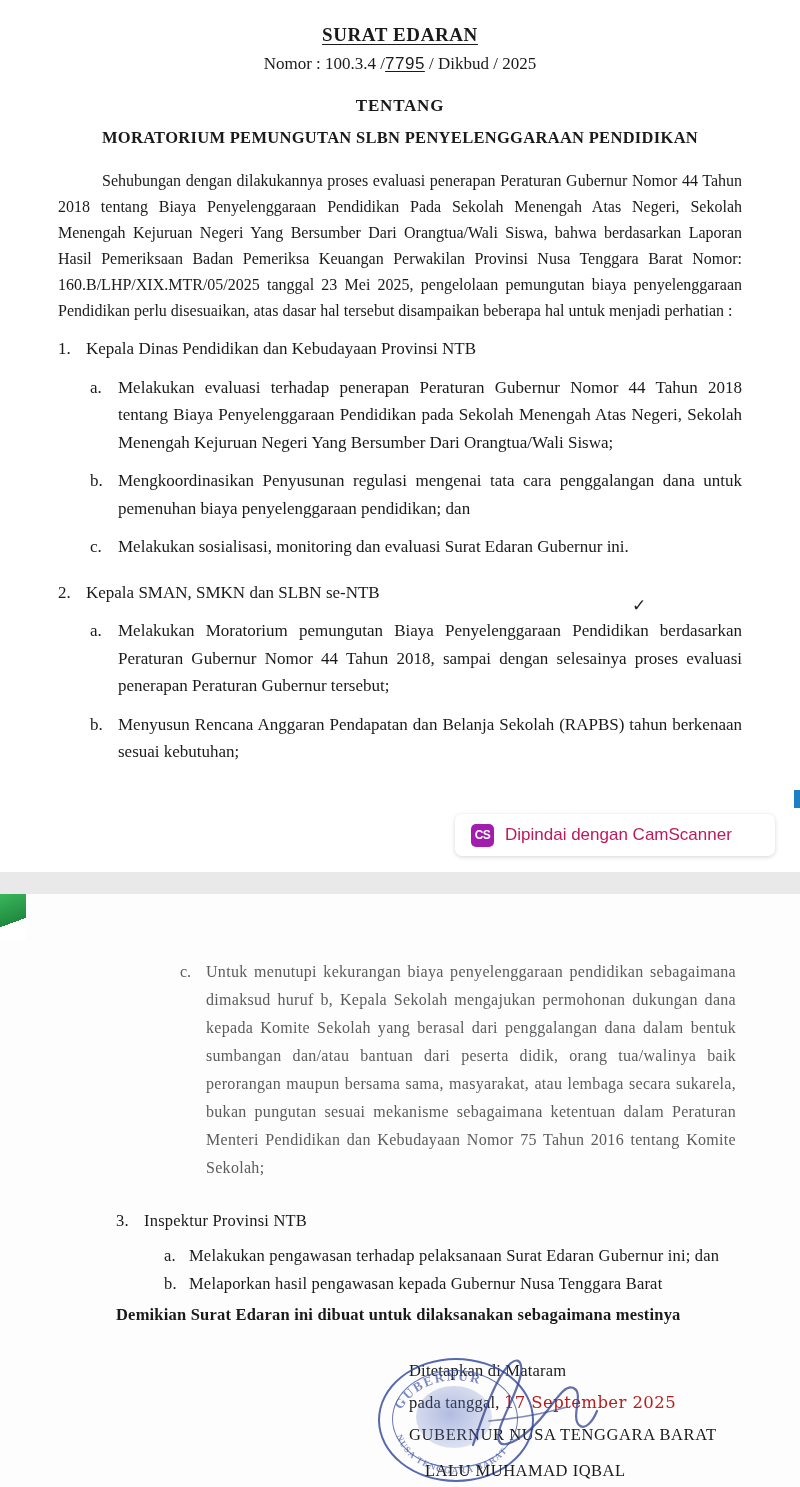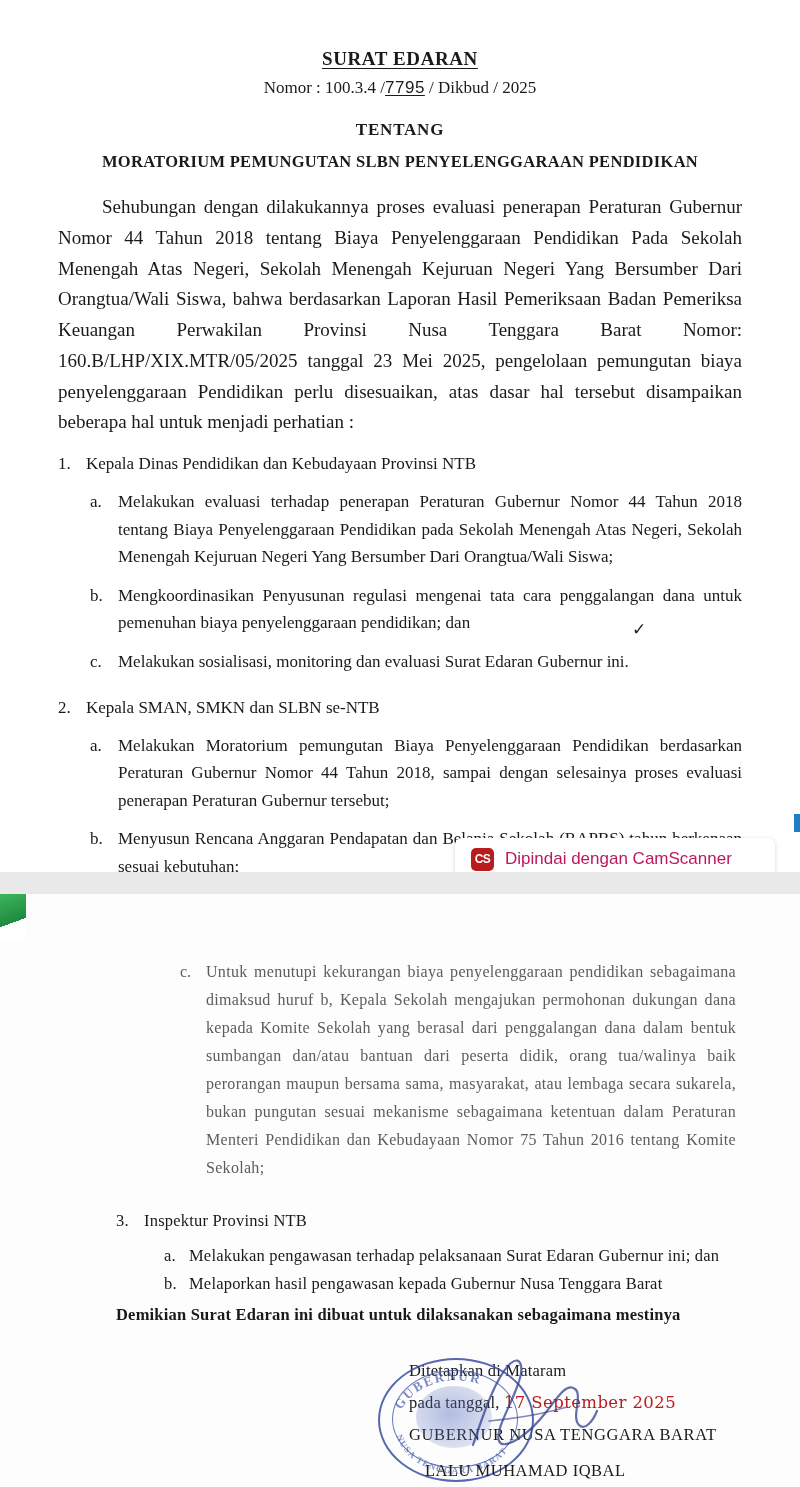--- a/index.html
+++ b/index.html
@@ -18,21 +18,20 @@
 
   
   .page1 {
     position: absolute;
     top: 0; left: 0;
     width: 800px;
     height: 1096px;
     background: #ffffff;
     box-sizing: border-box;
     padding: 18px 58px 0 58px;
-    margin-top: 24px;
   }
 
   .doc-title {
     text-align: center;
     font-weight: bold;
     font-size: 19px;
     letter-spacing: 0.6px;
     text-decoration: underline;
     text-underline-offset: 3px;
     margin: 6px 0 0 0;
@@ -58,21 +57,21 @@
   .doc-subject {
     text-align: center;
     font-weight: bold;
     font-size: 16.5px;
     letter-spacing: 0.3px;
     margin-top: 12px;
   }
 
   .para {
     margin-top: 20px;
-    font-size: 19px;
+    font-size: 16px;
     line-height: 1.62;
     text-align: justify;
     text-justify: inter-word;
     text-indent: 44px;
   }
 
   
   .lvl1 {
     margin-top: 12px;
     font-size: 17px;
@@ -137,21 +136,21 @@
     display: flex;
     align-items: center;
     gap: 11px;
     padding-left: 16px;
     box-sizing: border-box;
   }
   .cs-logo {
     width: 23px;
     height: 23px;
     border-radius: 5px;
-    background: #b91c1c;
+    background: #a21caf;
     color: #fff;
     font-family: "Liberation Sans", sans-serif;
     font-size: 12px;
     font-weight: bold;
     display: flex;
     align-items: center;
     justify-content: center;
     letter-spacing: -0.5px;
   }
   .cs-text {

